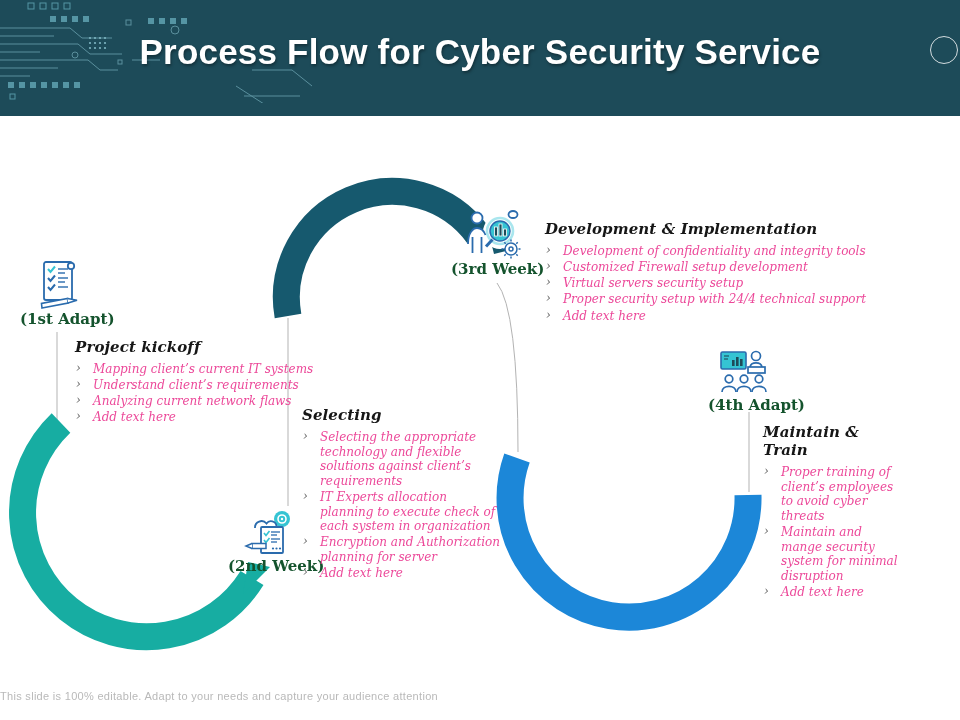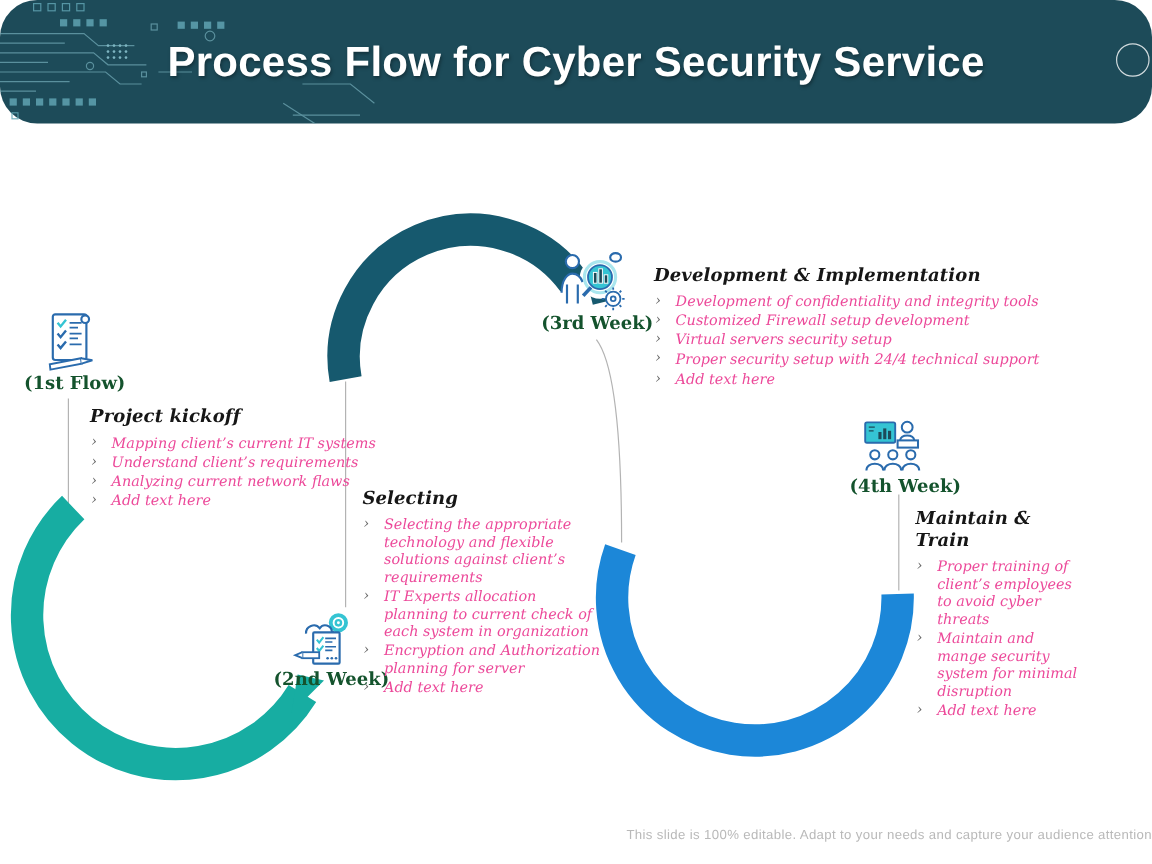--- a/index.html
+++ b/index.html
@@ -1,19 +1,19 @@
 <!DOCTYPE html>
 <html><head>
 <meta charset="utf-8">
 <style>
   html,body{margin:0;padding:0;background:#fff;}
   .slide{position:relative;width:960px;height:720px;background:#ffffff;overflow:hidden;
          font-family:"DejaVu Serif",serif;}
   
-  .header{position:absolute;left:0;top:0;width:960px;height:103px;background:#1d4b59;border-radius:31px;}
+  .header{position:absolute;left:0;top:0;width:960px;height:116px;background:#1d4b59;}
   .header h1{position:absolute;left:0;top:0;width:960px;height:103px;margin:0;
              display:flex;align-items:center;justify-content:center;
              font-family:"Liberation Sans",sans-serif;font-weight:700;font-size:35px;
              color:#ffffff;letter-spacing:.2px;text-shadow:1px 2px 3px rgba(0,0,0,.35);}
   .circuit{position:absolute;left:0;top:0;}
   .hcircle{position:absolute;left:930px;top:36px;width:26px;height:26px;border-radius:50%;
            border:1.6px solid rgba(255,255,255,.8);}
   
   .flow{position:absolute;left:0;top:103px;}
   
@@ -21,21 +21,21 @@
   
   .wk-label{position:absolute;font-weight:700;font-size:15px;color:#14532d;white-space:nowrap;}
   
   .block{position:absolute;font-style:italic;}
   .block h3{margin:0 0 6px 0;font-size:15px;font-weight:700;color:#161616;letter-spacing:.1px;}
   .block ul{margin:0;padding:0;list-style:none;}
   .block li{position:relative;padding-left:18px;font-size:12px;line-height:1.22;
             color:#ec4899;margin-bottom:1.5px;}
   .block li::before{content:"\203A";position:absolute;left:1px;top:-1px;color:#666;font-size:12px;}
   
-  .footer{position:absolute;left:0;top:690px;width:960px;text-align:right;
+  .footer{position:absolute;left:0;top:690px;width:960px;text-align:left;
           font-family:"Liberation Sans",sans-serif;font-size:11px;color:#b9b9b9;
           letter-spacing:.3px;}
 </style>
 </head>
 <body>
 
 <div class="slide">
 
   <div class="header">
     <svg class="circuit" width="330" height="103" viewBox="0 0 330 103">
@@ -209,40 +209,40 @@
       <rect x="29" y="20" width="17" height="6"></rect>
       <circle cx="10" cy="32" r="3.8"></circle>
       <circle cx="25" cy="32" r="3.8"></circle>
       <circle cx="40" cy="32" r="3.8"></circle>
       <path d="M3 45 c0 -7.5 14 -7.5 14 0"></path>
       <path d="M18 45 c0 -7.5 14 -7.5 14 0"></path>
       <path d="M33 45 c0 -7.5 14 -7.5 14 0"></path>
     </g>
   </svg>
 
-  <div class="wk-label" style="left:20px;top:310px">(1st Flow)</div>
+  <div class="wk-label" style="left:20px;top:310px">(1st Adapt)</div>
   <div class="wk-label" style="left:228px;top:557px">(2nd Week)</div>
   <div class="wk-label" style="left:451px;top:260px">(3rd Week)</div>
-  <div class="wk-label" style="left:708px;top:396px">(4th Week)</div>
+  <div class="wk-label" style="left:708px;top:396px">(4th Adapt)</div>
 
   <div class="block" style="left:75px;top:338px;width:260px">
     <h3>Project kickoff</h3>
     <ul>
       <li>Mapping client’s current IT systems</li>
       <li>Understand client’s requirements</li>
       <li>Analyzing current network flaws</li>
       <li>Add text here</li>
     </ul>
   </div>
 
   <div class="block" style="left:302px;top:406px;width:200px">
     <h3>Selecting</h3>
     <ul>
       <li>Selecting the appropriate technology  and flexible solutions against client’s requirements</li>
-      <li>IT Experts allocation  planning to current check of each system in organization</li>
+      <li>IT Experts allocation  planning to execute check of each system in organization</li>
       <li>Encryption and Authorization planning for server</li>
       <li>Add text here</li>
     </ul>
   </div>
 
   <div class="block" style="left:545px;top:220px;width:330px">
     <h3>Development &amp; Implementation</h3>
     <ul>
       <li>Development of confidentiality and integrity tools</li>
       <li>Customized Firewall setup development</li>

